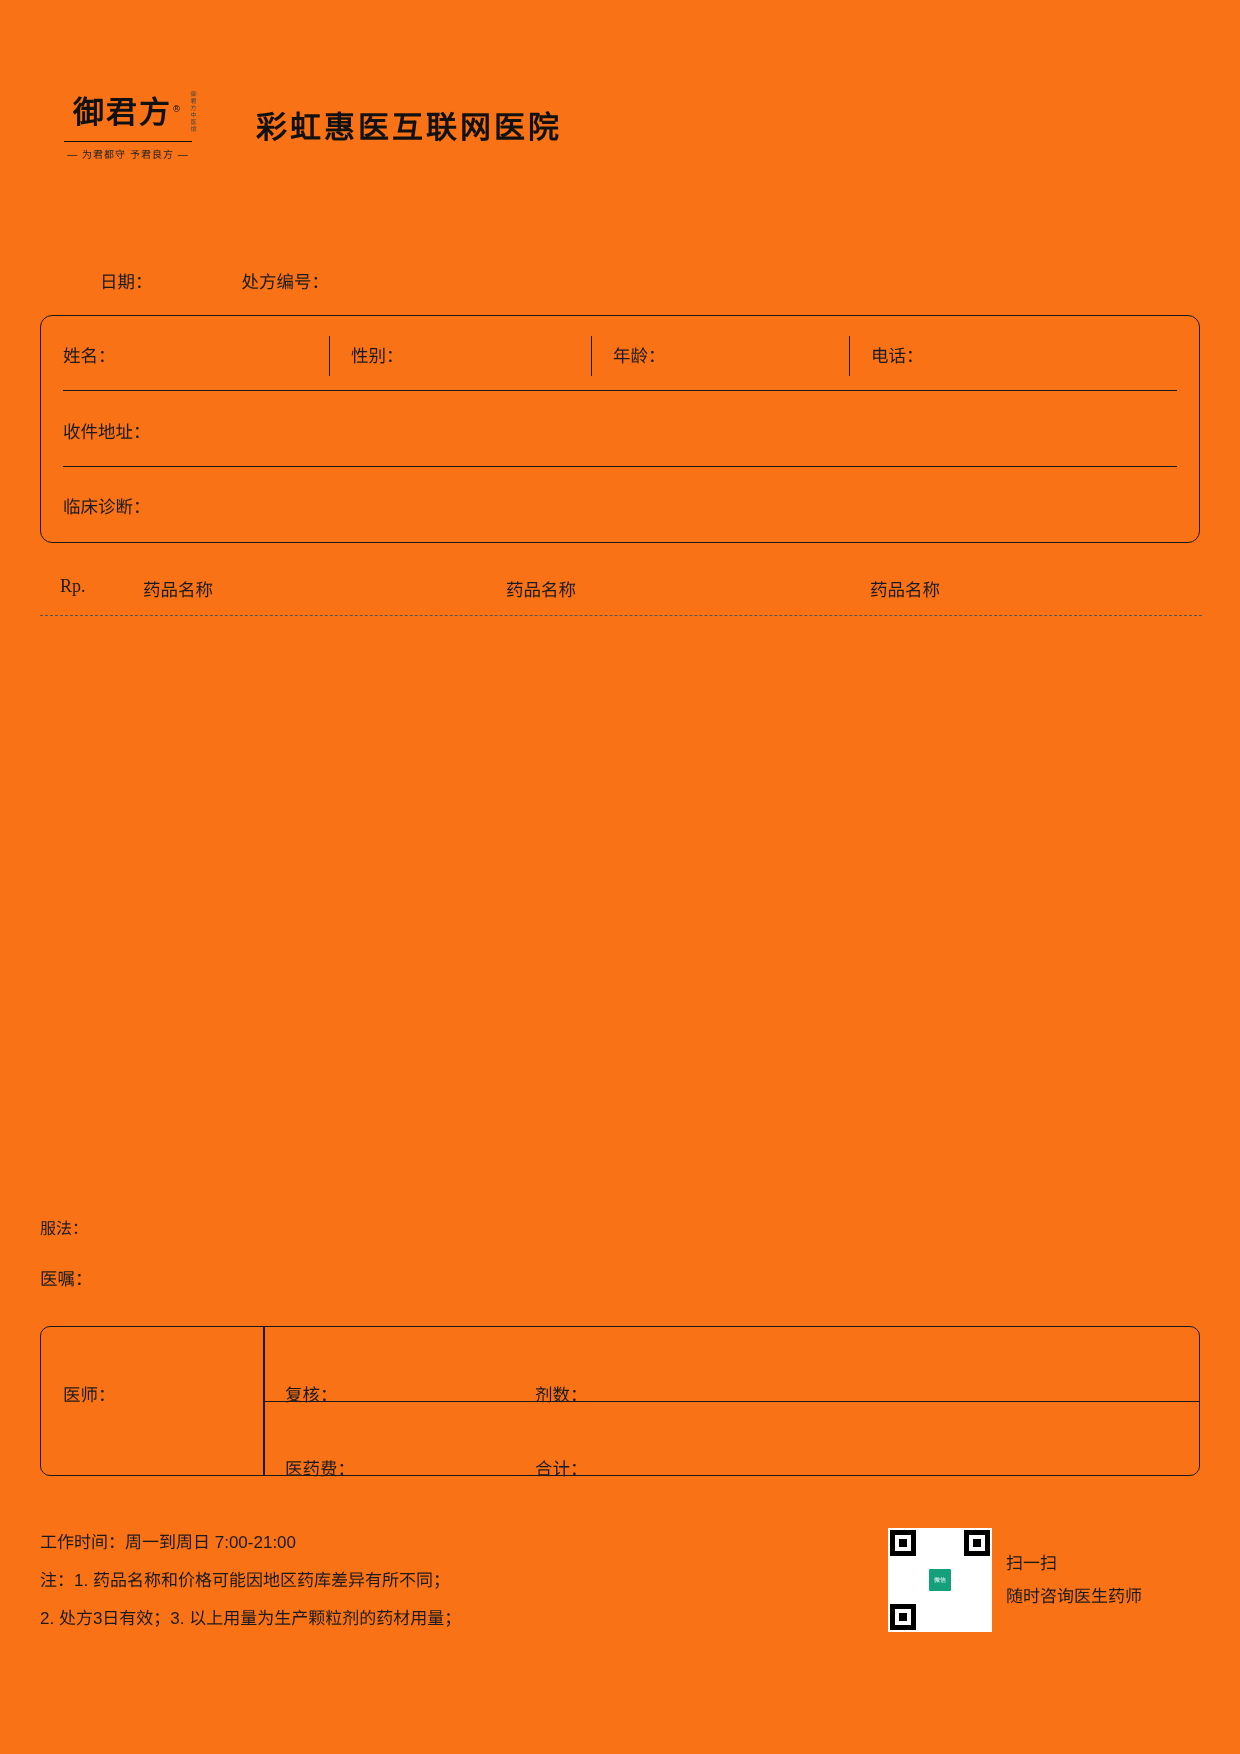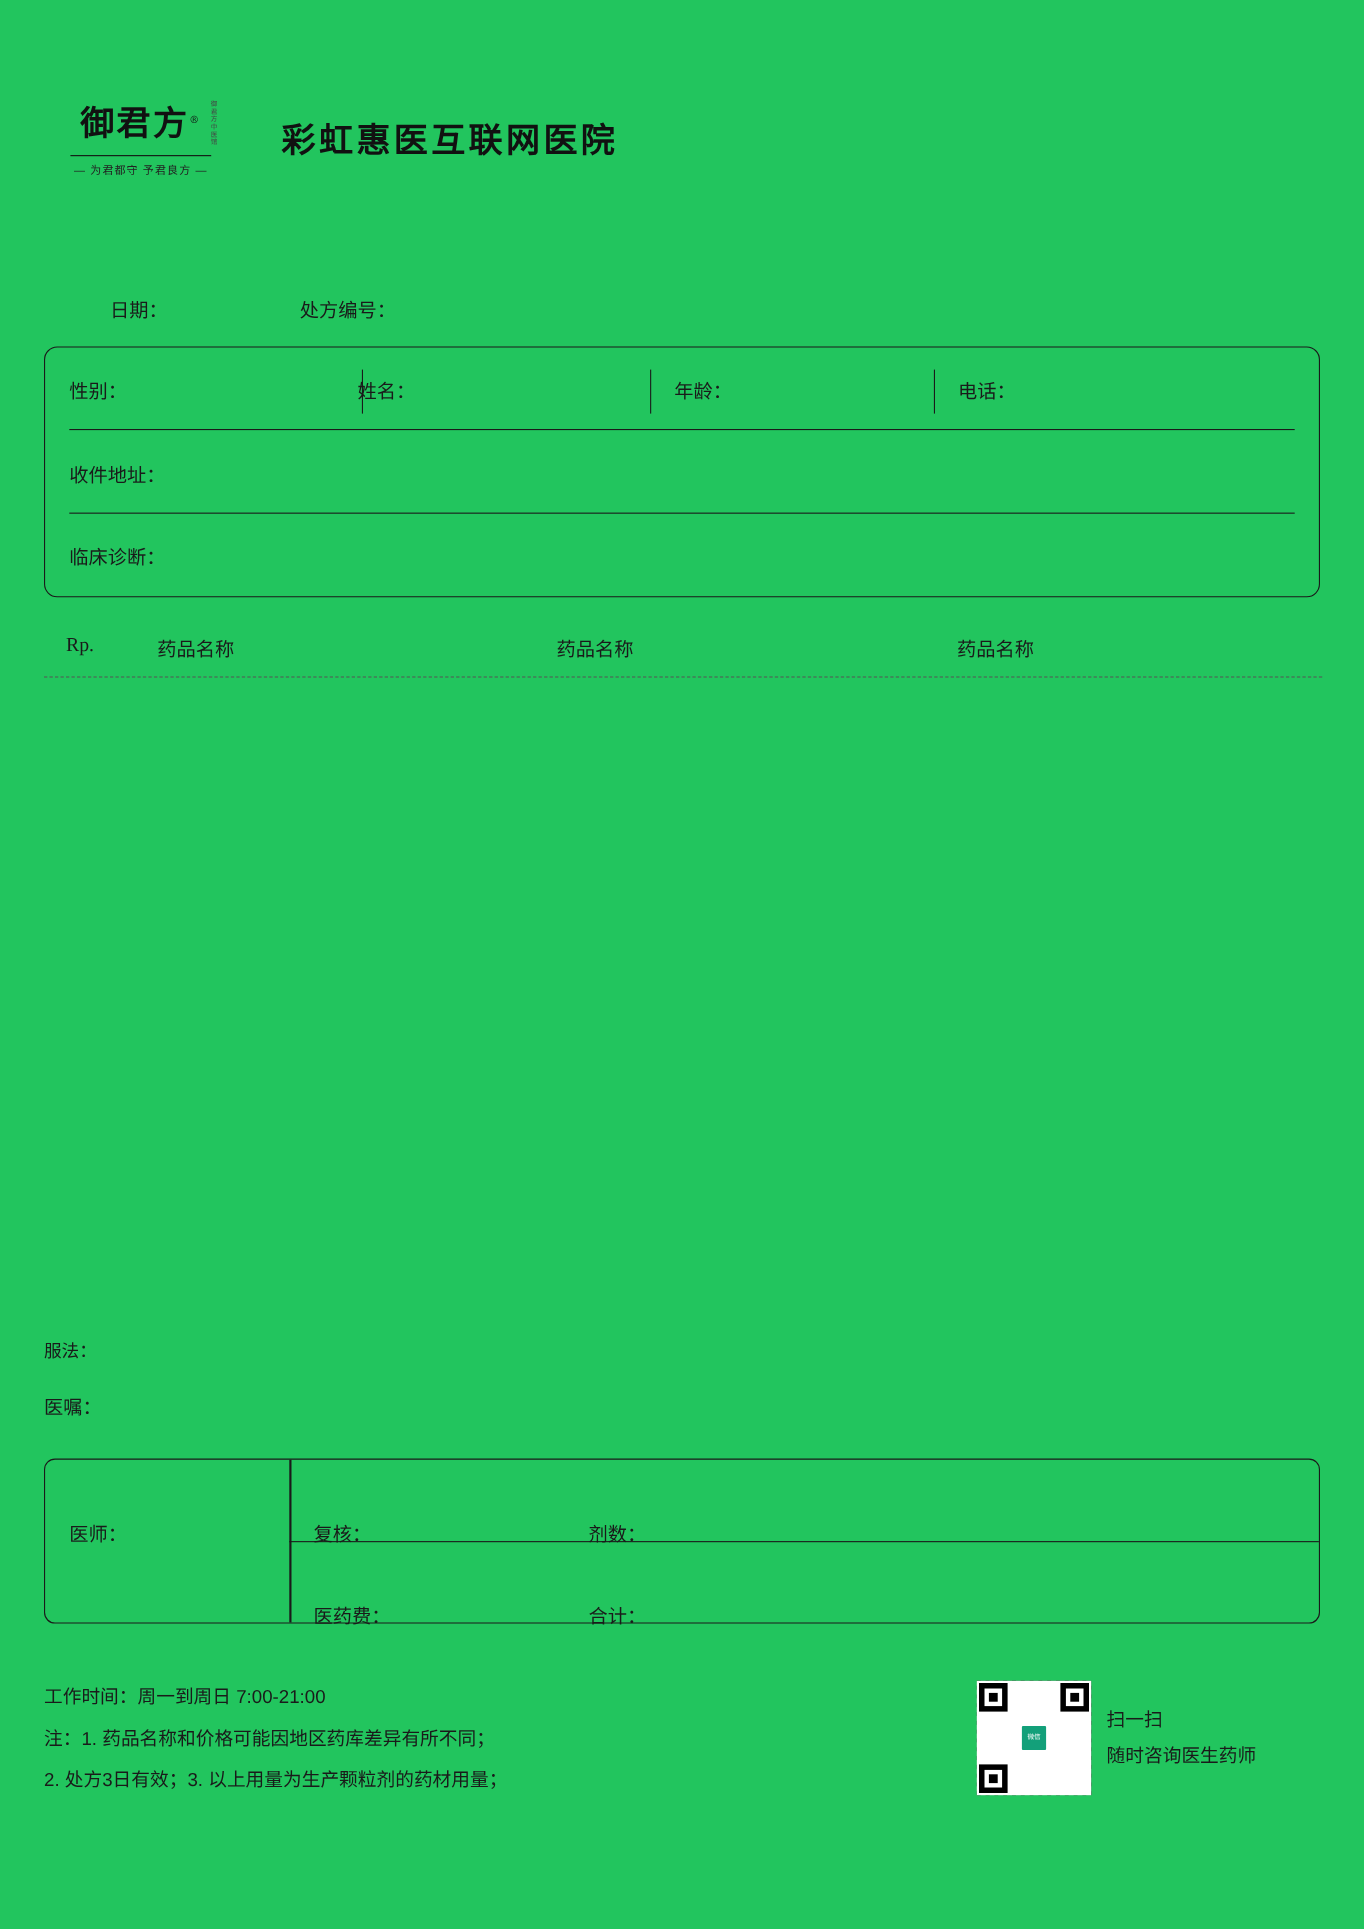--- a/index.html
+++ b/index.html
@@ -8,21 +8,21 @@
     background: #ffffff;
   }
   body {
     font-family: "Liberation Sans", "DejaVu Sans", sans-serif;
     color: #1a1a1a;
   }
   .page {
     position: relative;
     width: 1240px;
     height: 1754px;
-    background: #22c55e;
+    background: #f97316;
     box-sizing: border-box;
     overflow: hidden;
   }
 
   
   .header {
     position: absolute;
     left: 58px;
     top: 85px;
     display: flex;
@@ -90,21 +90,21 @@
     left: 40px;
     top: 268px;
     width: 1160px;
     font-size: 17.5px;
     color: #1a1a1a;
     display: flex;
     align-items: baseline;
   }
   .meta-notice { white-space: nowrap; }
   .meta-date { margin-left: 60px; white-space: nowrap; }
-  .meta-no { margin-left: 120px; white-space: nowrap; }
+  .meta-no { margin-left: 89px; white-space: nowrap; }
 
   
   .info-box {
     position: absolute;
     left: 40px;
     top: 315px;
     width: 1160px;
     height: 228px;
     border: 1.6px solid #1a1a1a;
     border-radius: 12px;
@@ -360,25 +360,25 @@
   </div>
 
   <div class="meta-row">
     <span class="meta-date">日期：</span>
     <span class="meta-no">处方编号：</span>
   </div>
 
   <div class="info-box">
 
     <div class="info-row-1">
+      <div class="info-cell cell-name">
+        <span class="lbl">姓名：</span>
+      </div>
       <div class="info-cell cell-gender">
         <span class="lbl">性别：</span>
-      </div>
-      <div class="info-cell cell-name">
-        <span class="lbl">姓名：</span>
       </div>
       <div class="info-cell cell-age">
         <span class="lbl">年龄：</span>
       </div>
       <div class="info-cell cell-phone">
         <span class="lbl">电话：</span>
       </div>
       <div class="v-divider" style="left:288px;"></div>
       <div class="v-divider" style="left:550px;"></div>
       <div class="v-divider" style="left:808px;"></div>

